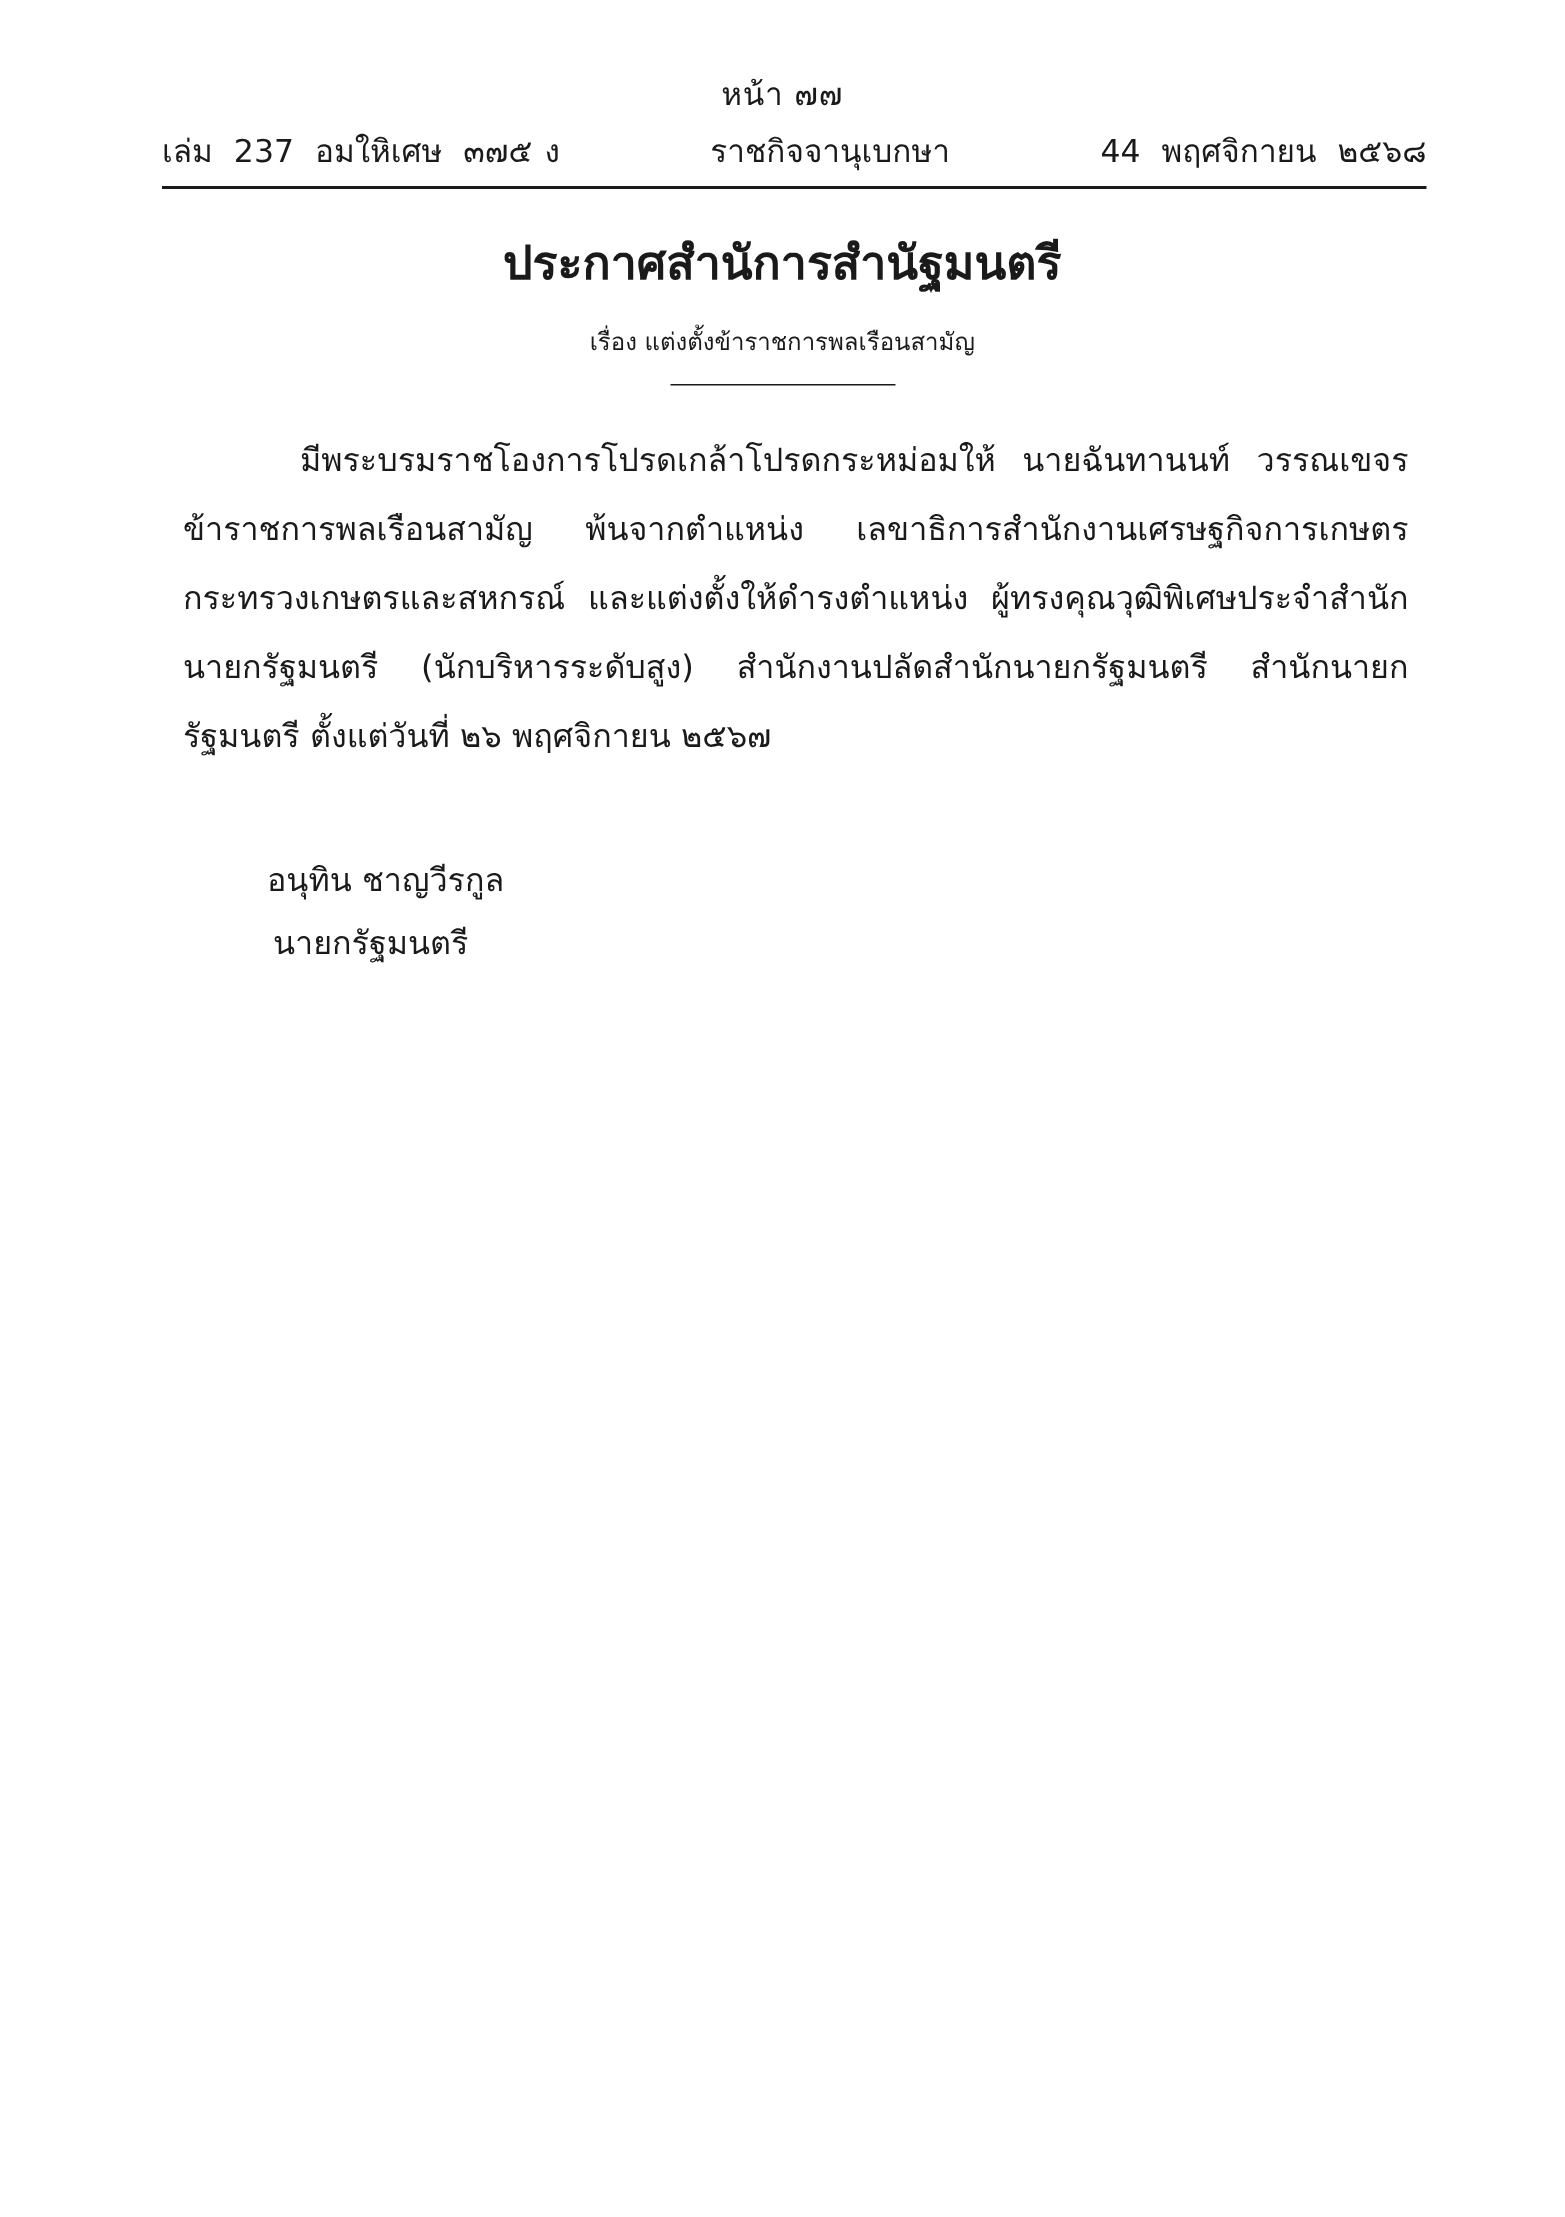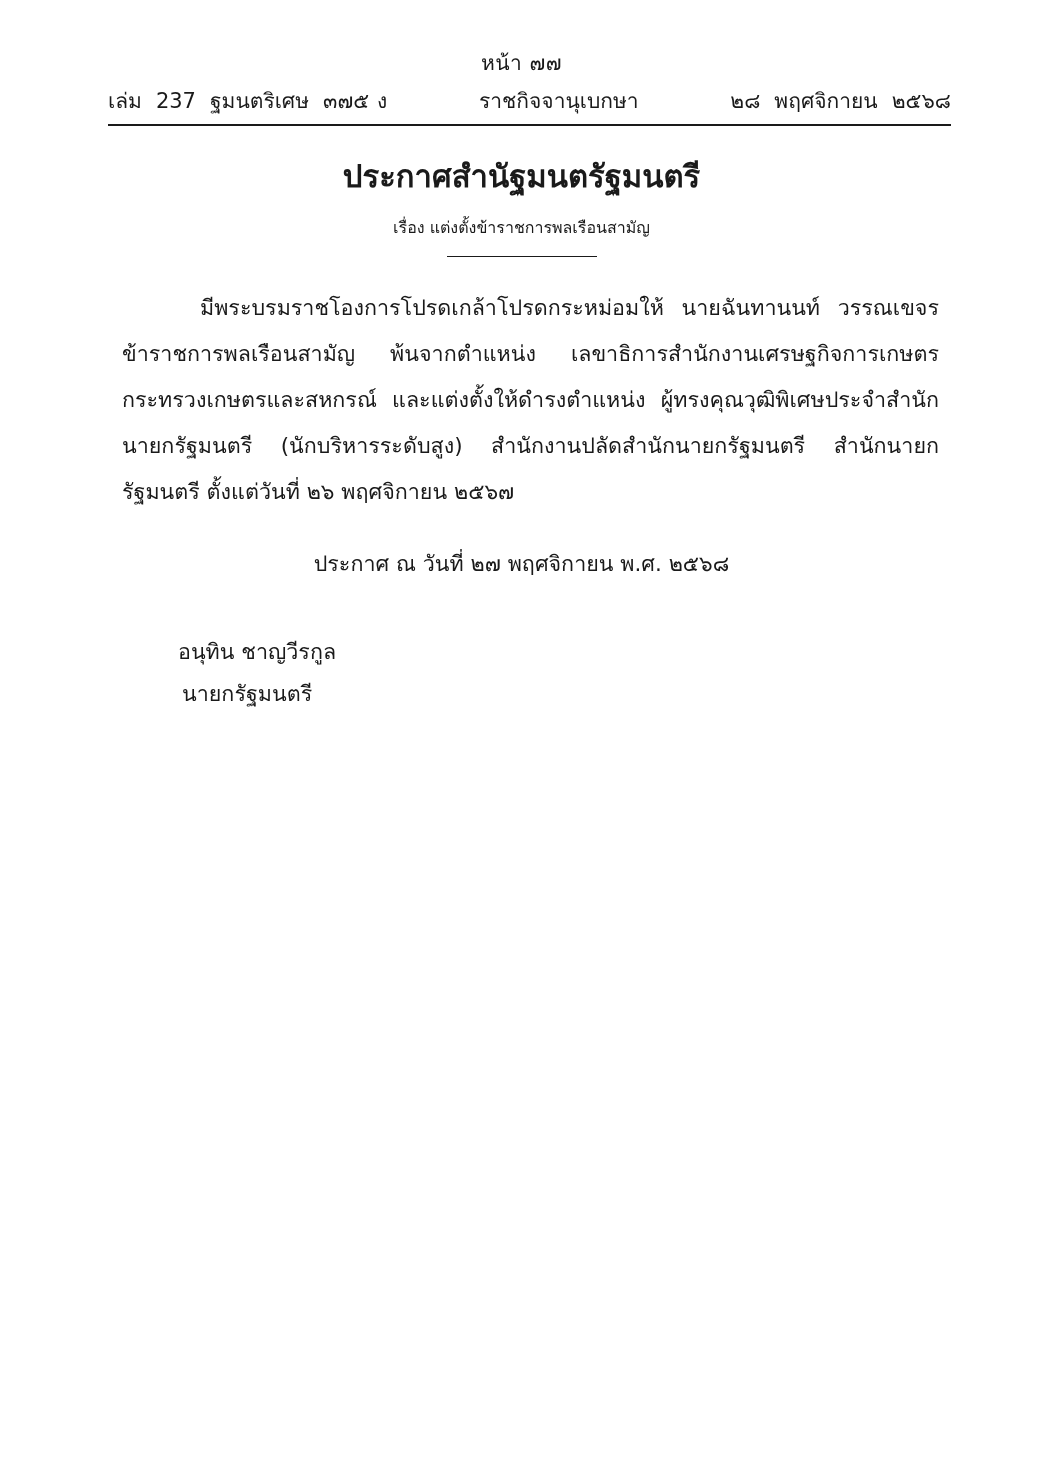--- a/index.html
+++ b/index.html
@@ -117,40 +117,39 @@
 </style>
 </head>
 <body>
 
 <div class="page">
 
   <div class="page-number-line">หน้า ๗๗</div>
 
   <div class="header-row">
     <div class="header-left">
-      <span>เล่ม</span><span class="sp"></span><span>237</span><span class="sp"></span><span>ฐมนตริเศษ</span><span class="sp"></span><span>๓๗๕</span><span class="sp-sm"></span><span>ง</span>
+      <span>เล่ม</span><span class="sp"></span><span>237</span><span class="sp"></span><span>อมใหิเศษ</span><span class="sp"></span><span>๓๗๕</span><span class="sp-sm"></span><span>ง</span>
     </div>
     <div class="header-center">ราชกิจจานุเบกษา</div>
     <div class="header-right">
-      <span>๒๘</span><span class="sp"></span><span>พฤศจิกายน</span><span class="sp"></span><span>๒๕๖๘</span>
+      <span>44</span><span class="sp"></span><span>พฤศจิกายน</span><span class="sp"></span><span>๒๕๖๘</span>
     </div>
   </div>
 
   <hr class="header-rule">
 
-  <h1 class="doc-title">ประกาศสำนัฐมนตรัฐมนตรี</h1>
+  <h1 class="doc-title">ประกาศสำนัการสำนัฐมนตรี</h1>
 
   <div class="doc-subtitle">เรื่อง  แต่งตั้งข้าราชการพลเรือนสามัญ</div>
 
   <hr class="title-rule">
 
   <div class="body-block">
     <p><span class="indent"></span><span>มีพระบรมราชโองการโปรดเกล้าโปรดกระหม่อมให้  นายฉันทานนท์  วรรณเขจร  ข้าราชการพลเรือนสามัญ  พ้นจากตำแหน่ง  เลขาธิการสำนักงานเศรษฐกิจการเกษตร  กระทรวงเกษตรและสหกรณ์  และแต่งตั้งให้ดำรงตำแหน่ง  ผู้ทรงคุณวุฒิพิเศษประจำสำนักนายกรัฐมนตรี  (นักบริหารระดับสูง)  สำนักงานปลัดสำนักนายกรัฐมนตรี  สำนักนายกรัฐมนตรี  ตั้งแต่วันที่  ๒๖  พฤศจิกายน  ๒๕๖๗</span></p>
   </div>
 
-  <div class="date-line">ประกาศ  ณ  วันที่  ๒๗  พฤศจิกายน  พ.ศ.  ๒๕๖๘</div>
 
   <div class="signature-block">
     <div class="sig-name">อนุทิน  ชาญวีรกูล</div>
     <div class="sig-position">นายกรัฐมนตรี</div>
   </div>
 
 </div>
 
 </body></html>

